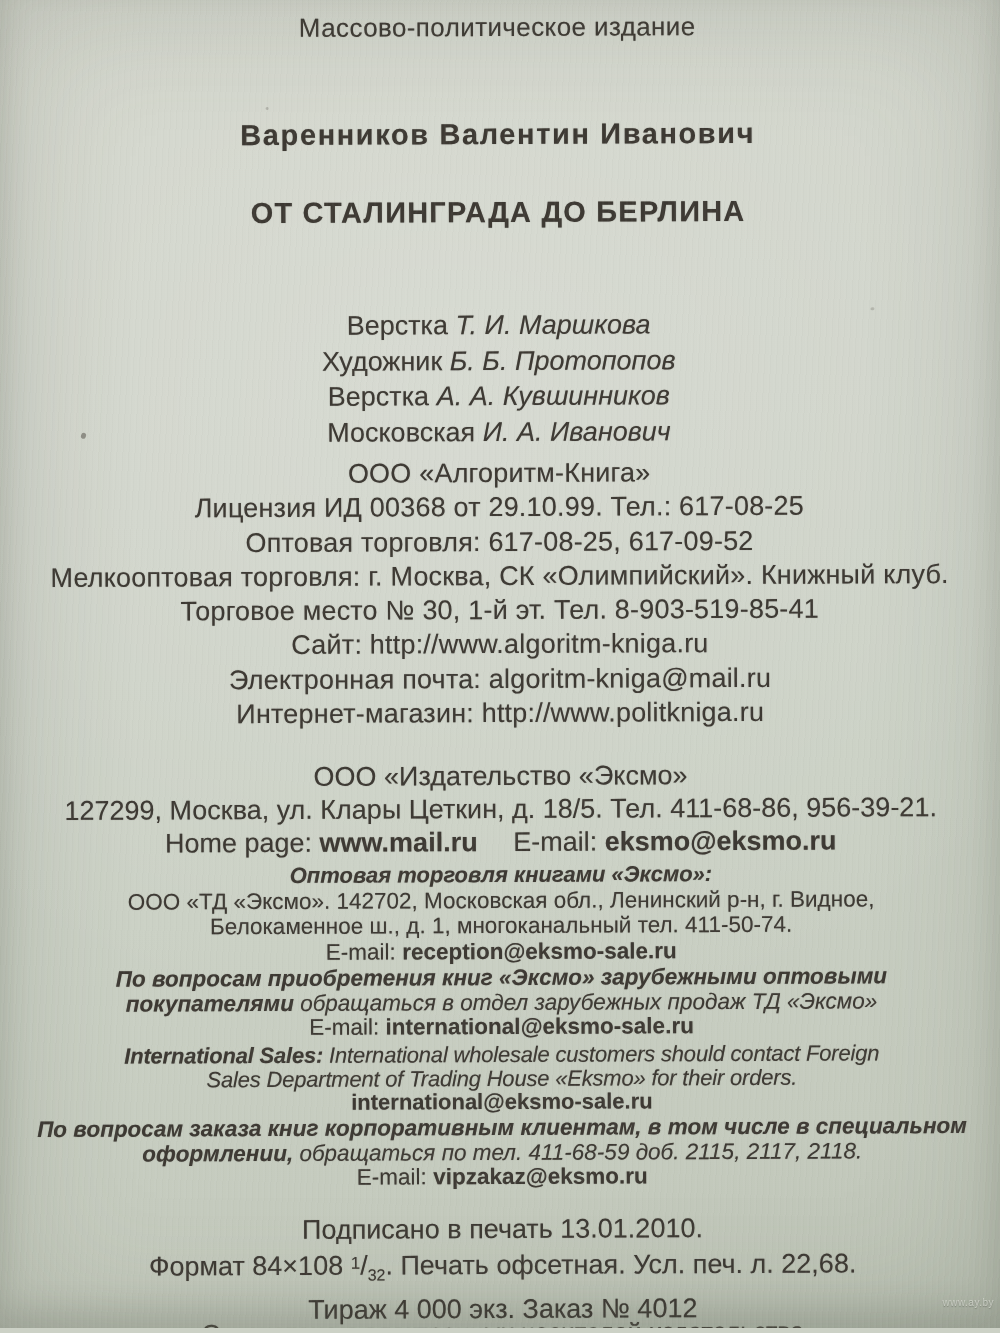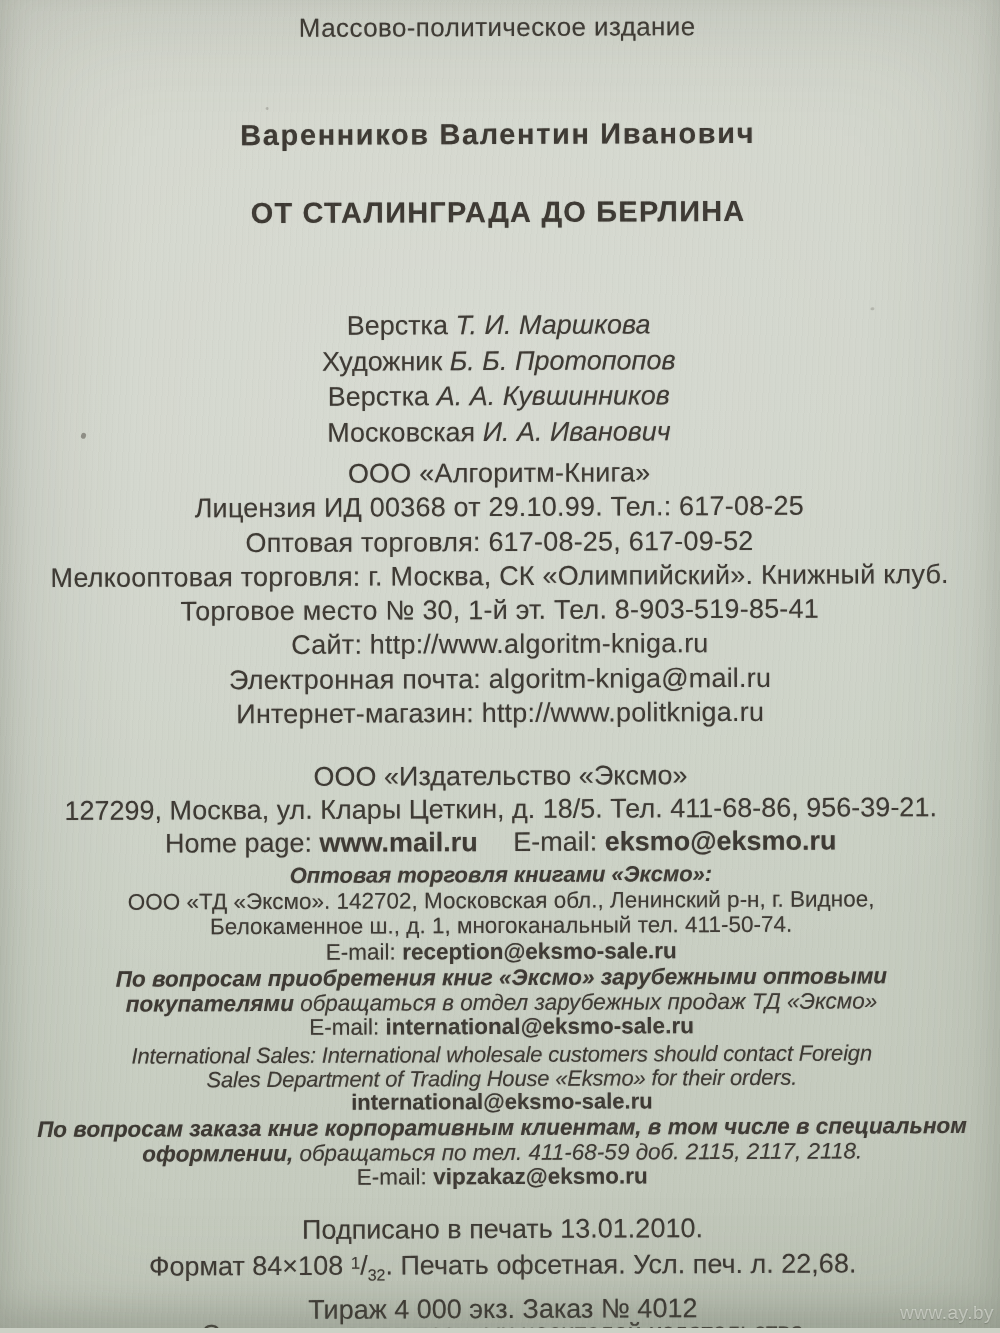--- a/index.html
+++ b/index.html
@@ -43,32 +43,32 @@
   .gap-left{margin-left:28px;}
   .trade{top:862px;font-size:22.5px;line-height:25.5px;}
   .trade .head{font-weight:bold;font-style:italic;font-size:22px;}
   .foreign{top:966px;font-size:22.5px;line-height:24.5px;}
   .foreign .lead{font-weight:bold;font-style:italic;}
   .foreign .rest{font-style:italic;}
   .wrapbox{margin:0 auto;}
   .foreign .wrapbox{width:830px;}
   .intl{top:1043px;font-size:22px;line-height:23.5px;}
   .intl .wrapbox{width:790px;letter-spacing:-0.2px;}
-  .intl .lead{font-weight:normal;font-style:italic;}
+  .intl .lead{font-weight:bold;font-style:italic;}
   .intl .rest{font-style:italic;}
   .corporate{top:1116px;font-size:22.5px;line-height:24.5px;}
   .corporate .wrapbox{width:950px;}
   .corporate .lead{font-weight:bold;font-style:italic;}
   .corporate .rest{font-style:italic;}
   .printinfo{top:1212px;font-size:27px;line-height:34px;}
   .printinfo sup{font-size:17px;vertical-align:6px;}
   .printinfo sub{font-size:16px;vertical-align:-6px;}
   .cutoff{top:1318px;font-size:25px;color:#47433c;}
   .watermark{
-    position:absolute;right:6px;bottom:4px;font-size:19px;
+    position:absolute;right:6px;bottom:20px;font-size:10px;
     color:rgba(240,243,235,0.55);
     text-shadow:0 1px 1px rgba(110,116,104,0.7);
     letter-spacing:0.5px;
   }
   .speck{position:absolute;border-radius:50%;background:rgba(62,58,50,0.45);}
   .speck1{left:82px;top:431px;width:5px;height:6px;transform:rotate(20deg);}
   .speck2{left:268px;top:106px;width:3px;height:3px;opacity:0.5;}
   .speck3{left:872px;top:309px;width:4px;height:3px;opacity:0.45;}
 </style>
 </head>

